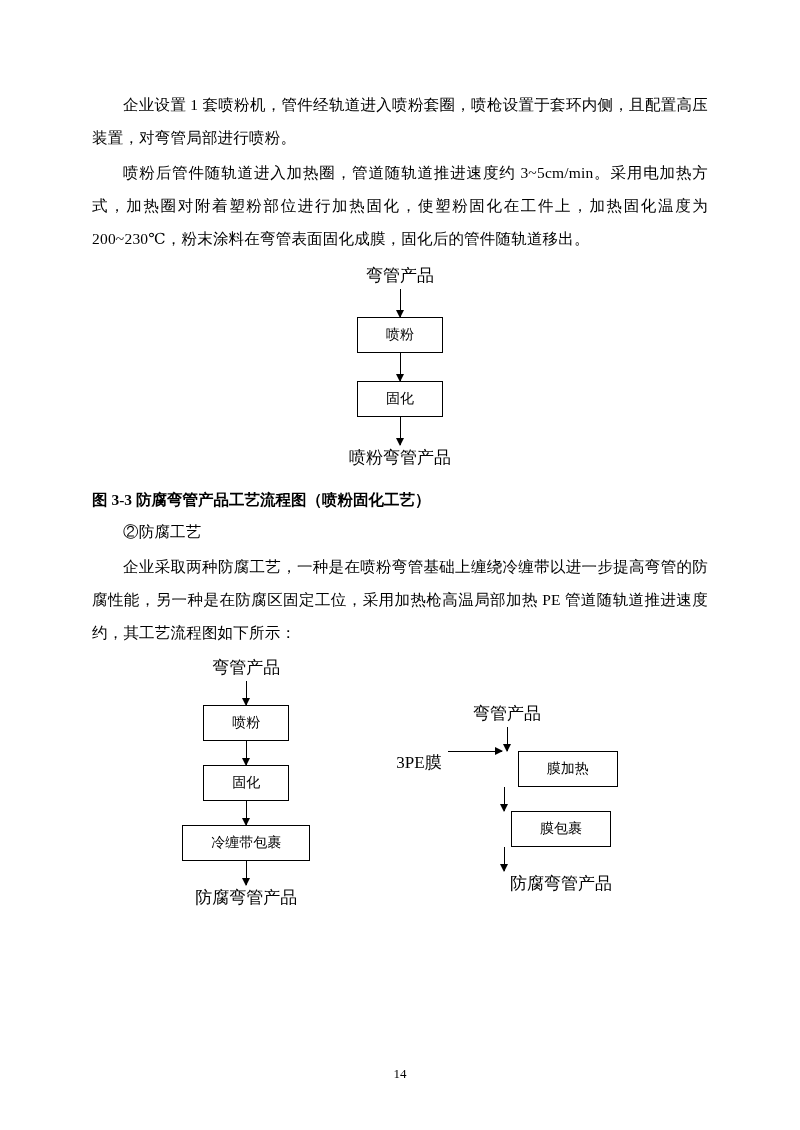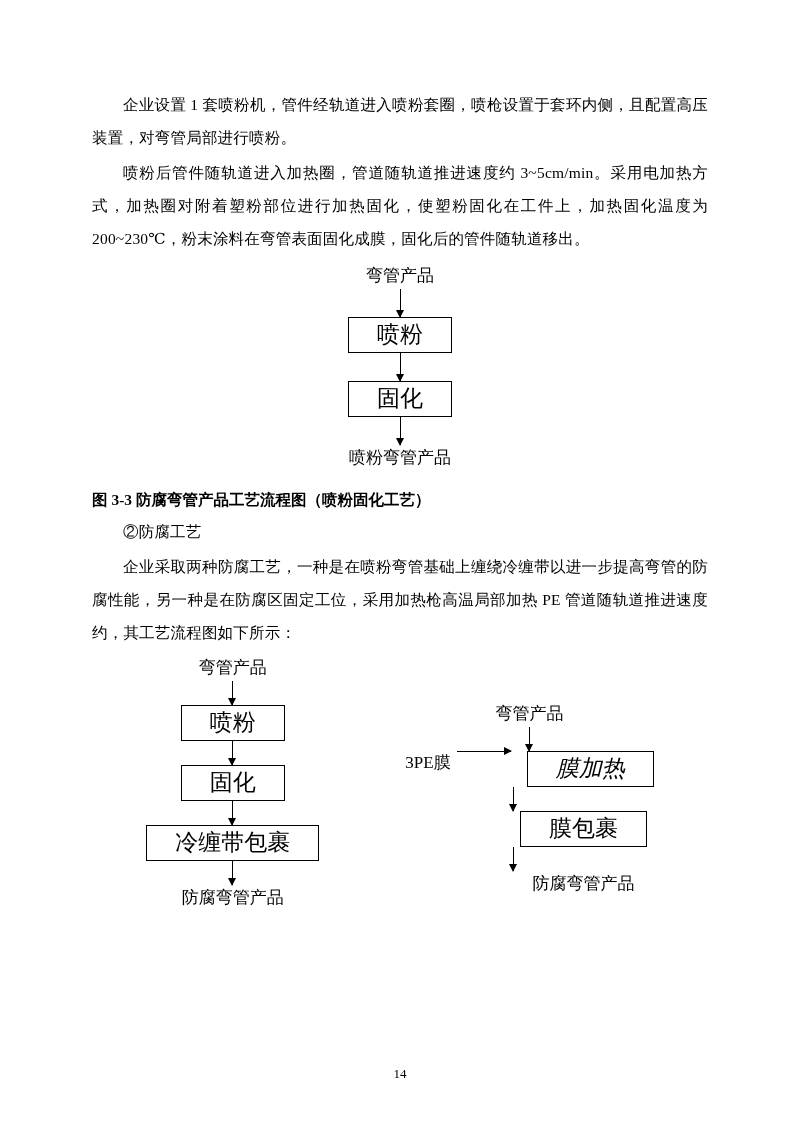--- a/index.html
+++ b/index.html
@@ -41,21 +41,21 @@
     align-items: center;
   }
   .node-text {
     font-size: 17px;
     line-height: 26px;
     white-space: nowrap;
   }
   .node-box {
     border: 1px solid #000;
     padding: 4px 28px;
-    font-size: 23px;
+    font-size: 14px;
     line-height: 26px;
     white-space: nowrap;
     background: #fff;
   }
   .arrow-v {
     width: 1px;
     background: #000;
     position: relative;
     margin: 0 auto;
   }
@@ -158,21 +158,21 @@
       <div class="arrow-v" style="height:24px;"></div>
       <div class="node-text">防腐弯管产品</div>
     </div>
 
     <div class="flow-col" style="margin-top:46px;">
       <div class="node-text">弯管产品</div>
       <div class="arrow-v" style="height:24px;"></div>
       <div class="right-branch">
         <span class="film-label">3PE膜</span>
         <span class="arrow-h" style="width:54px;"></span>
-        <span class="node-box" style="margin-left:16px;font-style:italic;">膜加热</span>
+        <span class="node-box" style="margin-left:16px;">膜加热</span>
       </div>
       <div class="arrow-v" style="height:24px; margin-left:108px;"></div>
       <div class="node-box" style="margin-left:108px;">膜包裹</div>
       <div class="arrow-v" style="height:24px; margin-left:108px;"></div>
       <div class="node-text" style="margin-left:108px;">防腐弯管产品</div>
     </div>
 
   </div>
 
 

